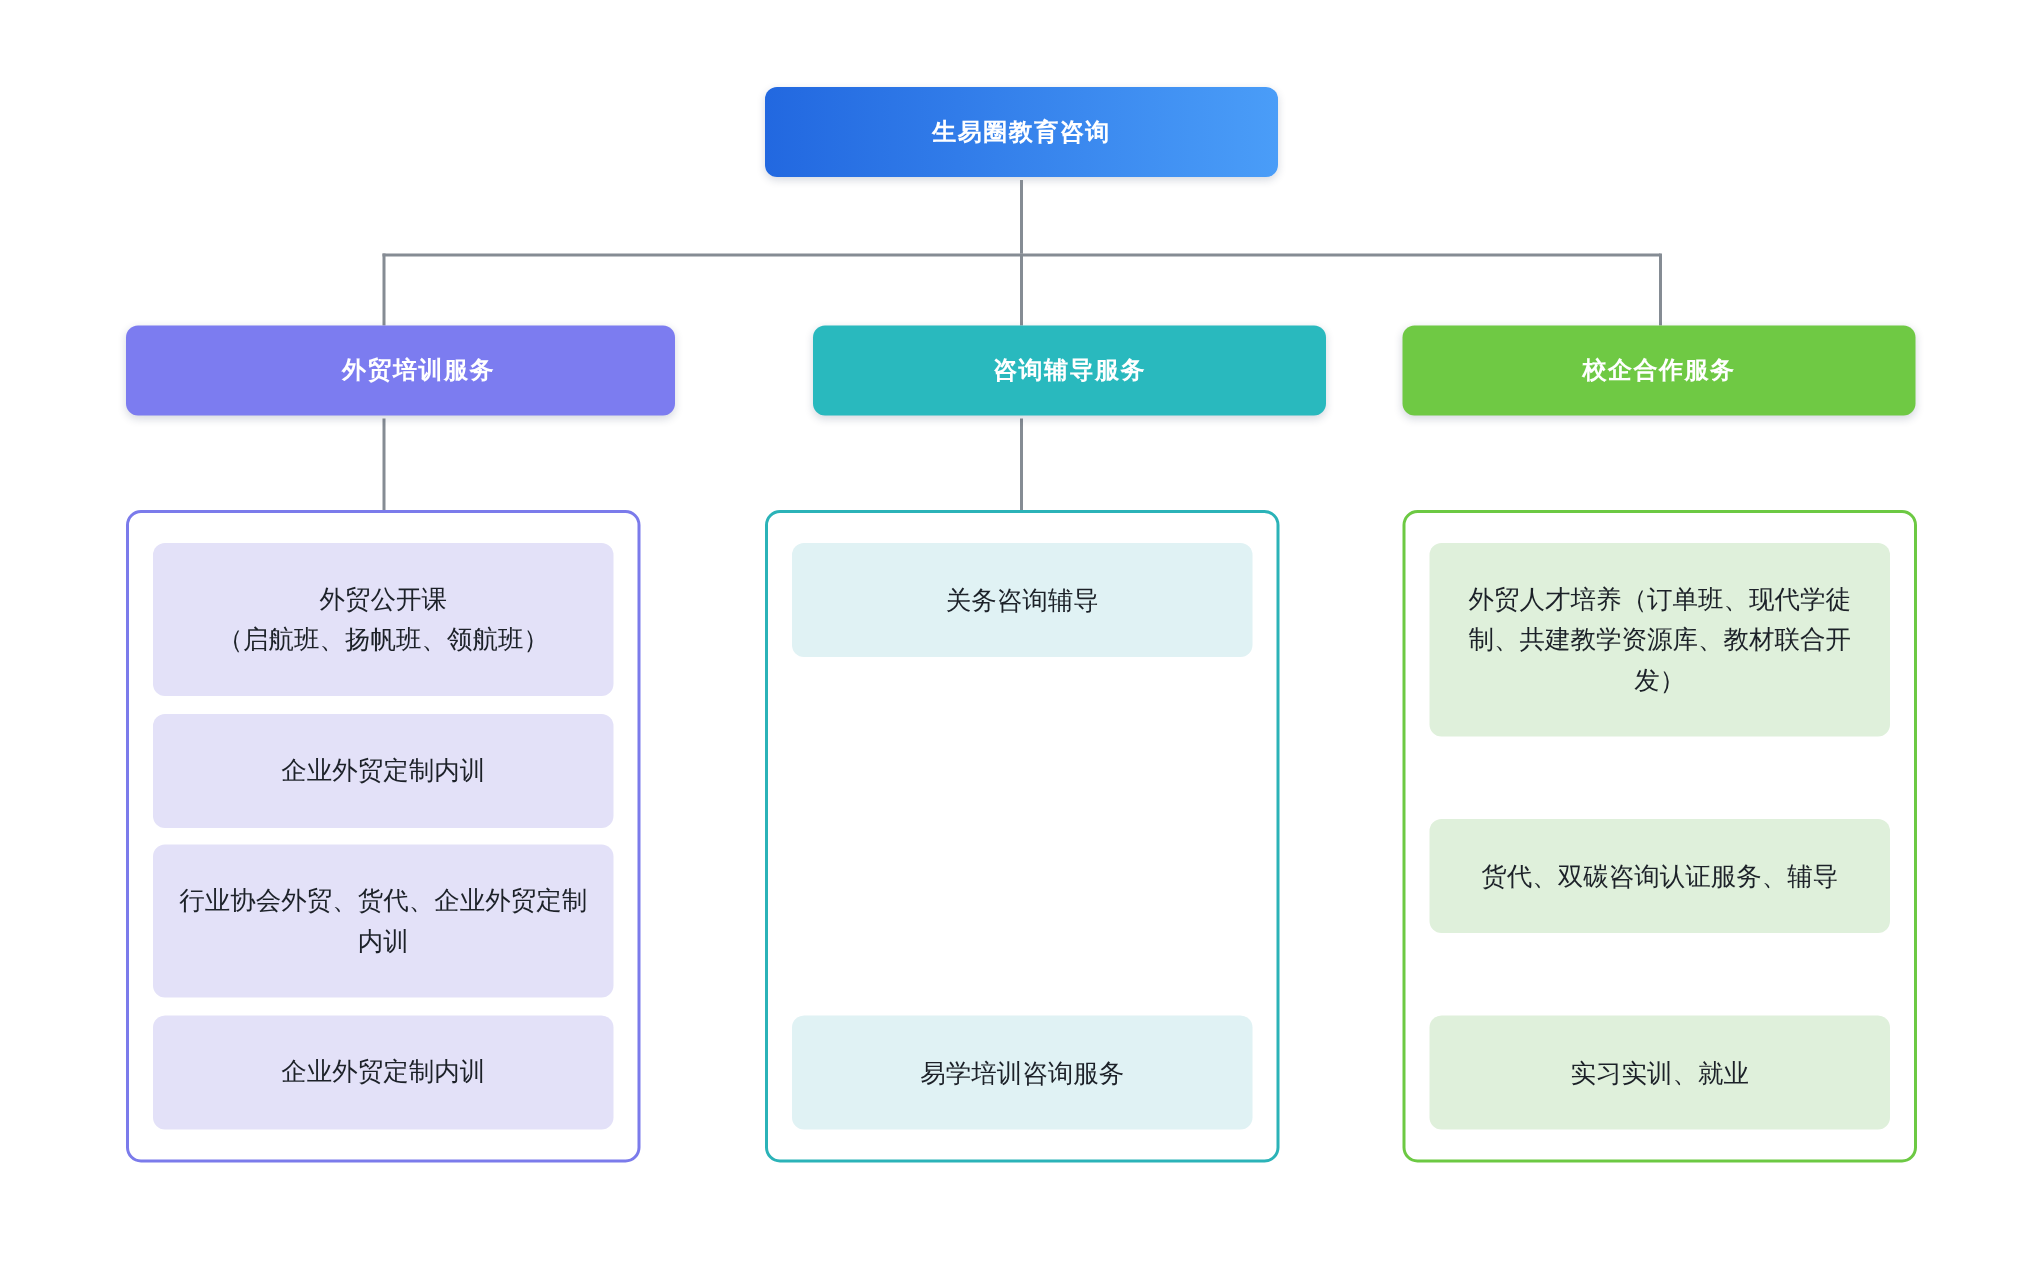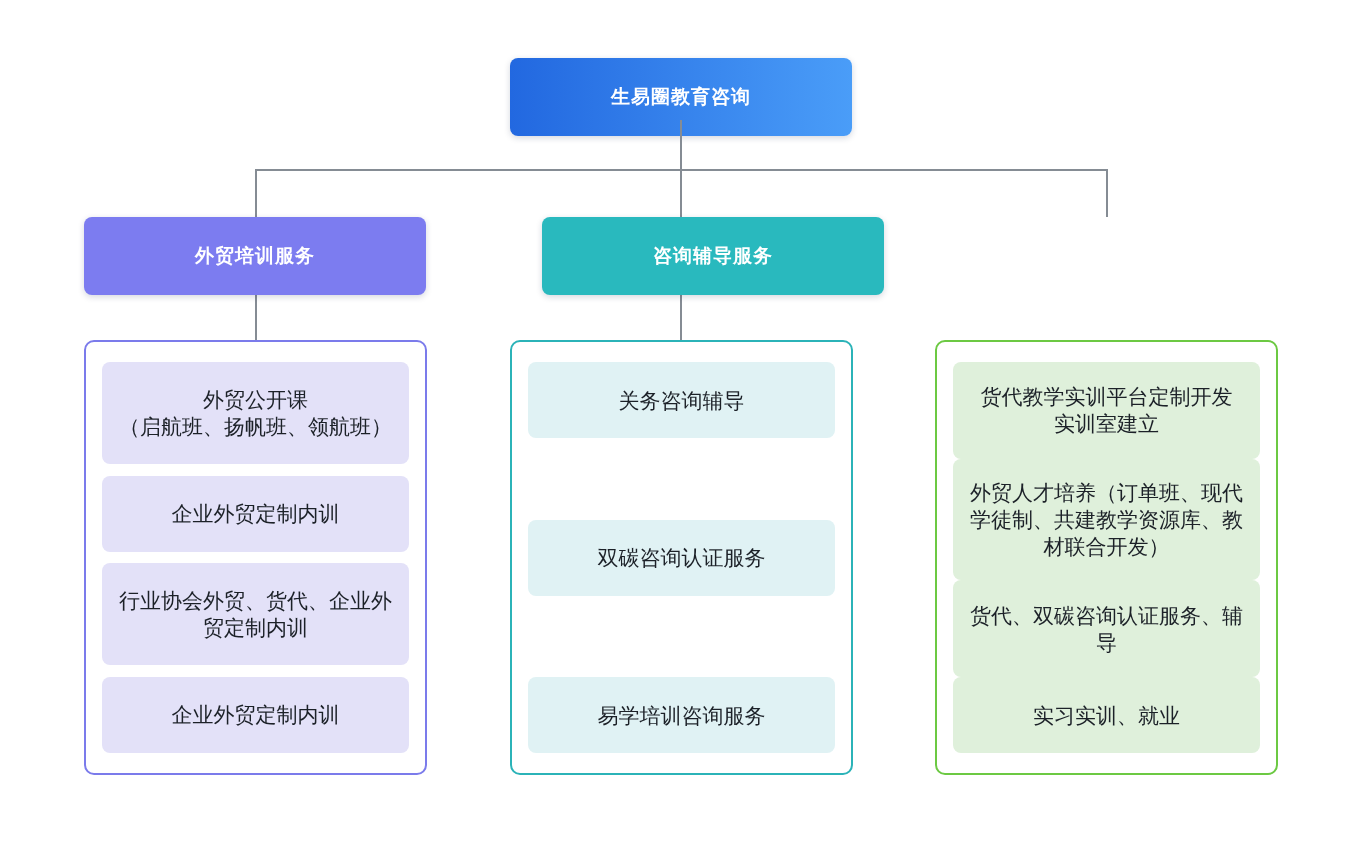--- a/index.html
+++ b/index.html
@@ -17,27 +17,27 @@
     position: absolute;
     background: var(--line-color, #858c94);
   }
   .line.v { width: 1.5px; }
   .line.h { height: 1.5px; }
 
   
   .node {
     position: absolute;
     width: 342px;
-    height: 78px;
+    height: 60px;
     border-radius: 8px;
     display: flex;
     align-items: center;
     justify-content: center;
     color: #ffffff;
-    font-size: 19px;
+    font-size: 16px;
     font-weight: bold;
     letter-spacing: 1px;
     box-shadow: 0 2px 6px rgba(20, 40, 80, 0.18);
   }
   .node.root {
     left: 510px;
     top: 58px;
     background: linear-gradient(90deg, var(--root-from, #2268E0), var(--root-to, #4A9DF8));
   }
   .node.header { top: 217px; background: var(--accent); }
@@ -60,21 +60,21 @@
   .item {
     background: var(--item-bg);
     border-radius: 8px;
     min-height: 76px;
     box-sizing: border-box;
     padding: 24px 10px;
     display: flex;
     align-items: center;
     justify-content: center;
     text-align: center;
-    font-size: 21px;
+    font-size: 17px;
     line-height: 27px;
     color: #1c2128;
     white-space: pre-line;
   }
 </style>
 </head>
 <body>
 
 <div class="canvas" style="--line-color: #858c94; --root-from: #2268E0; --root-to: #4A9DF8;">
 
@@ -83,41 +83,41 @@
   </div>
 
   <div class="line v" style="left:680px; top:120px; height:49px;"></div>
   <div class="line h" style="left:255px; top:169px; width:852px;"></div>
   <div class="line v" style="left:255px; top:169px; height:48px;"></div>
   <div class="line v" style="left:680px; top:169px; height:48px;"></div>
   <div class="line v" style="left:1106px; top:169px; height:48px;"></div>
   <div class="line v" style="left:255px; top:279px; height:61px;"></div>
   <div class="line v" style="left:680px; top:279px; height:61px;"></div>
 
-  <div class="node header b0" style="left: 84px; --accent: #7C7CF0; --border: #7B7BEB; --item-bg: #E3E1F8;">
+  <div class="node header b0" style="left: 84px; padding-left: 24px; --accent: #7C7CF0; --border: #7B7BEB; --item-bg: #E3E1F8;">
     <span>外贸培训服务</span>
   </div>
   <div class="container b0" style="left: 84px; --accent: #7C7CF0; --border: #7B7BEB; --item-bg: #E3E1F8;">
     <div class="item">外贸公开课
 （启航班、扬帆班、领航班）</div>
     <div class="item">企业外贸定制内训</div>
     <div class="item">行业协会外贸、货代、企业外贸定制内训</div>
     <div class="item">企业外贸定制内训</div>
   </div>
 
   <div class="node header b1" style="left: 510px; margin-left: 32px; --accent: #29B9BE; --border: #2BB3B8; --item-bg: #E0F2F4;">
     <span>咨询辅导服务</span>
   </div>
   <div class="container b1" style="left: 510px; --accent: #29B9BE; --border: #2BB3B8; --item-bg: #E0F2F4;">
     <div class="item">关务咨询辅导</div>
-    <div class="item">双碳咨询认证服务</div>
     <div class="item">易学培训咨询服务</div>
   </div>
 
+  <div class="node header b2" style="left: 935px; --accent: #6FC944; --border: #6CC943; --item-bg: #DFF0DB;">
+    <span>校企合作服务</span>
+  </div>
   <div class="container b2" style="left: 935px; --accent: #6FC944; --border: #6CC943; --item-bg: #DFF0DB;">
-    <div class="item">货代教学实训平台定制开发
-实训室建立</div>
     <div class="item">外贸人才培养（订单班、现代学徒制、共建教学资源库、教材联合开发）</div>
     <div class="item">货代、双碳咨询认证服务、辅导</div>
     <div class="item">实习实训、就业</div>
   </div>
 
 </div>
 
 </body></html>

